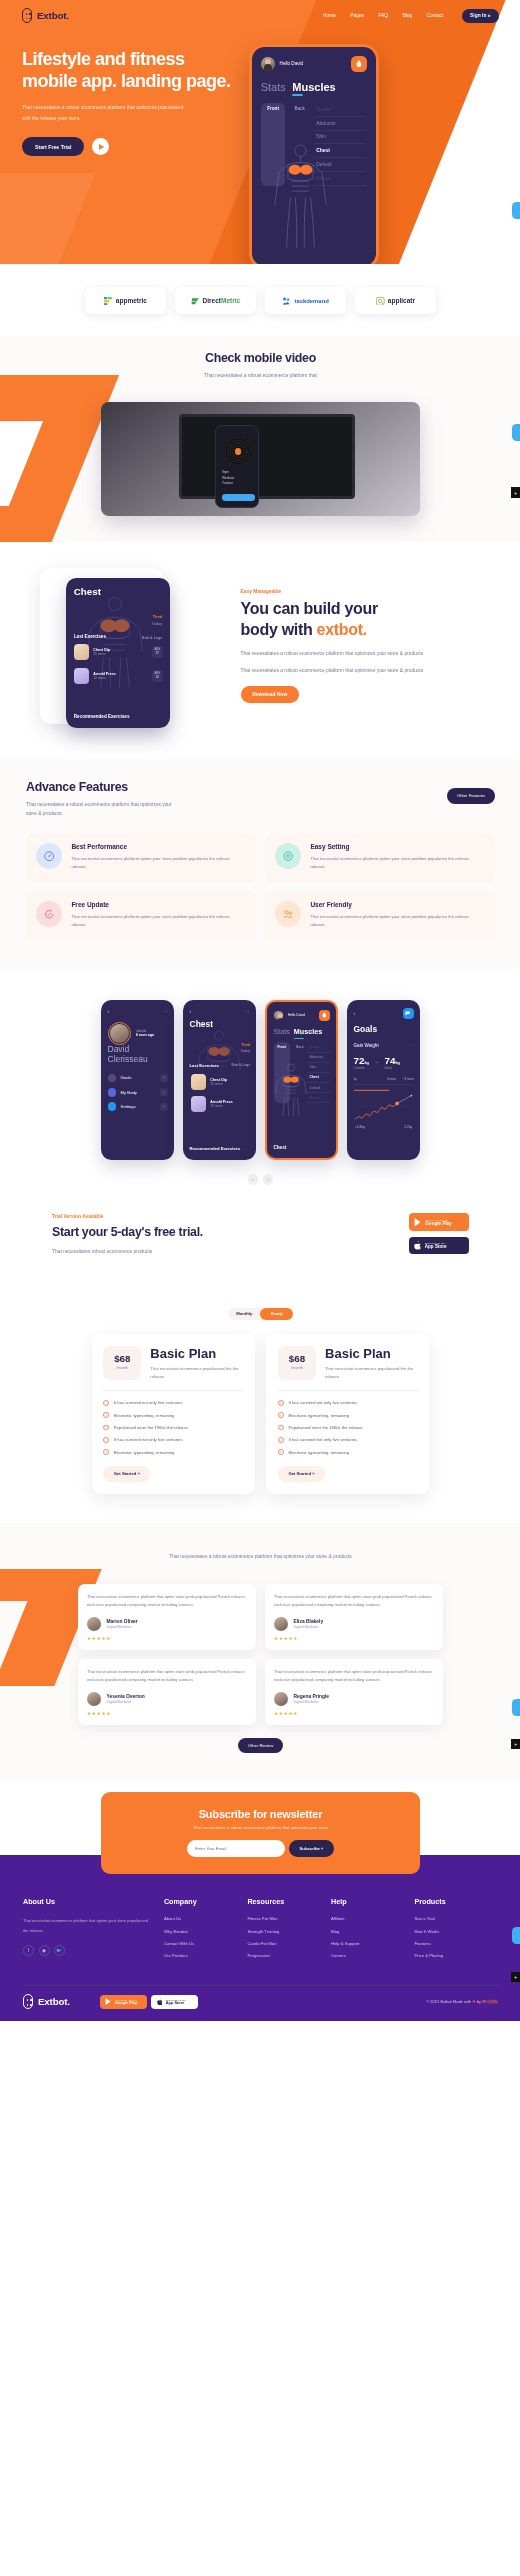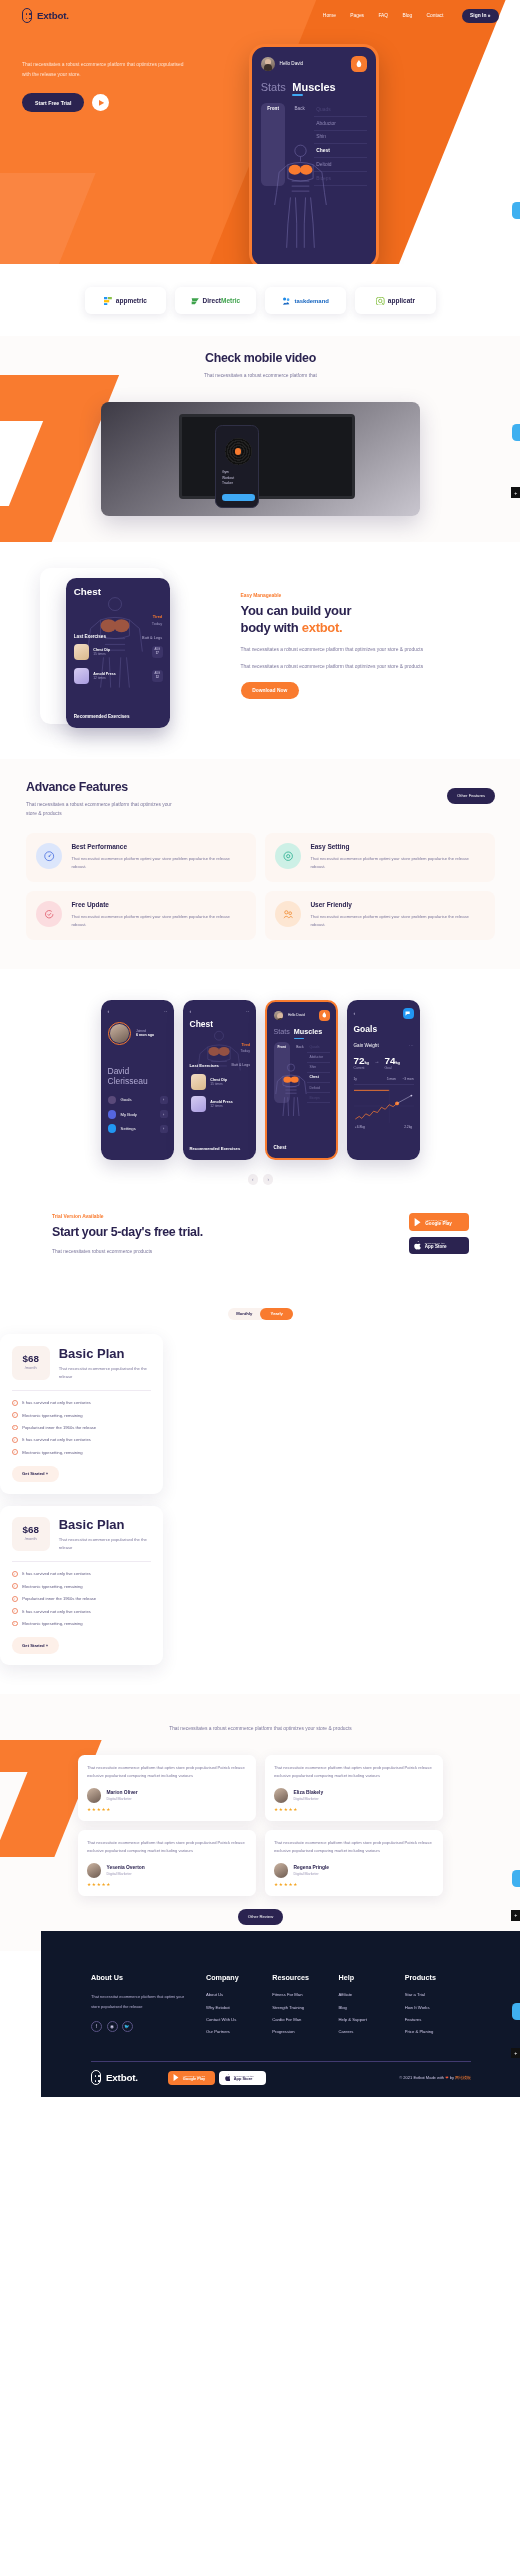--- a/index.html
+++ b/index.html
@@ -201,21 +201,21 @@
   .bp-bl { position:absolute; right:7.8px; top: 57px; font-size:3.9px; color:#b8b2d6;}
   .exrow { position:absolute; left:7.8px; display:flex; align-items:center; gap:3.9px; width: 89px; }
   .exthumb { width:15.6px; height:15.6px; border-radius:3.9px; flex:none; }
   .exname { font-size:3.6px; color:#fff; font-weight:bold; }
   .extimes { font-size:3.3px; color:#9b95bf; }
   .exdate { margin-left:auto; width:11px; height:12.4px; border-radius:3.3px; background:#3c3468;
             color:#cfc9e8; font-size:2.7px; text-align:center; padding-top:2px; line-height:1.3;}
   .bp-rec { position:absolute; left:7.8px; bottom: 9px; font-size:4.6px; color:#fff; font-weight:bold;}
   .build-right { width: 215px; }
   .eyebrow { font-size: 4.9px; color:#f97b2f; font-weight:bold; }
-  .build-title { margin-top:5.2px; font-size: 13px; font-weight:bold; line-height:1.3; letter-spacing:-0.3px;}
+  .build-title { margin-top:5.2px; font-size: 16px; font-weight:bold; line-height:1.3; letter-spacing:-0.3px;}
   .build-title .hl { color:#f97b2f; }
   .build-p { margin-top:7.8px; font-size:4.9px; color:#7b769b; line-height:1.95; }
   .btn-orange {
     margin-top: 10.4px; background:#f97b2f; color:#fff; font-size:4.9px; font-weight:bold;
     border:none; padding: 5.9px 11.7px; border-radius:11.7px; cursor:pointer;
   }
 
   
   .features { background:#fdfbfa; padding: 21px 26px 29px; }
   .feat-head { display:flex; align-items:flex-start; }
@@ -273,21 +273,21 @@
   .pricing { background:#fff; padding: 17px 0 29px; }
   .toggle {
     margin: 10.4px auto 0; width: 65px; height: 12.4px; border-radius: 7.2px;
     background:#faf2ee; display:flex; align-items:center; position:relative;
   }
   .toggle span { flex:1; text-align:center; font-size:4.2px; font-weight:bold; color:#2b2350; z-index:2;}
   .toggle .pill {
     position:absolute; right:0; top:0; width:33px; height:12.4px; border-radius:7.2px; background:#f97b2f;
   }
   .toggle span.on { color:#fff; }
-  .price-grid { margin-top: 14.3px; display:flex; gap: 11.7px; justify-content:center;flex-direction:column; }
+  .price-grid { margin-top: 14.3px; display:flex; gap: 11.7px; justify-content:center; }
   .price-card {
     width: 163px; border-radius: 9px; background:#fff; padding: 11.7px;
     box-shadow: 0 5.2px 17px rgba(40,30,80,.09);
   }
   .pc-top { display:flex; gap: 9px; align-items:flex-start;}
   .pc-badge {
     width: 38px; height: 34px; border-radius:6.5px; background:#faf2ee; text-align:center;
     padding-top: 6.5px; flex:none;
   }
   .pc-amt { font-size: 9.8px; font-weight:bold; color:#2b2350; }
@@ -330,21 +330,21 @@
   .news-form input {
     width: 98px; height: 17px; border-radius:9px; border:none; padding: 0 7.8px;
     font-size: 4.2px; color:#6b6688; font-family:"Liberation Sans",sans-serif;
   }
   .news-form button {
     background:#2b2350; color:#fff; border:none; border-radius:9px; padding: 0 10.4px;
     height:17px; font-size:4.2px; font-weight:bold; cursor:pointer;
   }
 
   
-  .footer { background:#0f172a; padding: 42px 50px 0; margin-top: -19.5px; position:relative;margin-left:41px; }
+  .footer { background:#4c1d95; padding: 42px 23px 0; margin-top: -19.5px; position:relative; }
   .f-grid { display:flex; gap: 0; }
   .f-col { flex: 1; }
   .f-col.about { flex: 1.5; padding-right: 15.6px;}
   .f-h { font-size: 7.2px; color:#fff; font-weight:bold; margin-bottom: 10.4px; }
   .f-p { font-size: 4px; color:#b8b2d6; line-height: 2.3; }
   .f-li { font-size: 4.2px; color:#cfc9e8; margin-bottom: 7.2px; }
   .f-social { margin-top: 10.4px; display:flex; gap: 4.6px; }
   .f-soc {
     width: 11px; height:11px; border-radius:50%; border:0.7px solid #5a5385;
     display:flex;align-items:center;justify-content:center; color:#cfc9e8; font-size:4.6px;
@@ -382,20 +382,21 @@
         <a href="#">Pages</a>
         <a href="#">FAQ</a>
         <a href="#">Blog</a>
         <a href="#">Contact</a>
         <button class="signin">Sign In »</button>
       </nav>
     </div>
 
     <div class="hero-inner">
       <div class="hero-left">
+        <h1 class="hero-title">Lifestyle and fitness mobile app. landing page.</h1>
         <p class="hero-sub">That necessitates a robust ecommerce platform that optimizes popularised with the release your store.</p>
         <div class="hero-cta">
           <button class="btn-dark">Start Free Trial</button>
           <div class="play-btn">
             <svg width="5.2" height="5.9" viewBox="0 0 8 9">
                 <polygon points="0,0 8,4.5 0,9" fill="#f97b2f"></polygon>
               </svg>
           </div>
         </div>
       </div>
@@ -630,21 +631,21 @@
           </div>
         <div style="display:flex;align-items:center;gap:5.2px;margin-top:7.8px">
           <div style="width:23.4px;height:23.4px;border-radius:50%;border:1.3px solid #f97b2f;padding:1.3px;flex:none">
             <div style="width:100%;height:100%;border-radius:50%;background:linear-gradient(150deg,#cdb6a3,#6c5a50)"></div>
           </div>
           <div>
             <div style="font-size:3.3px;color:#b2abd4">Joined</div>
             <div style="font-size:3.6px;color:#fff;font-weight:bold">6 mon ago</div>
           </div>
         </div>
-        <div class="sc-name" style="margin-top:22px">
+        <div class="sc-name" style="margin-top:0">
           <span>David</span><br>
           <span>Clerisseau</span>
         </div>
         <div class="sc-menu">
           <div class="sc-mi">
             <div class="sc-dot" style="background:#5a4a7a"></div>
             <span>Goals</span>
               <div class="sc-chev">›</div>
           </div>
           <div class="sc-mi">
@@ -951,20 +952,30 @@
         <div class="stars">★★★★★</div>
       </div>
     </div>
     <div class="t-btn-wrap">
       <button class="btn-dark-sm" style="margin:0">Other Review</button>
     </div>
     <div class="side-tab" style="top:176px"></div>
     <div class="blk-tab" style="top:216px">+</div>
   </section>
 
+  <section class="news-sec">
+    <div class="news">
+      <h3>Subscribe for newsletter</h3>
+      <p>That necessitates a robust ecommerce platform that optimizes your store</p>
+      <div class="news-form">
+        <input type="text" placeholder="Enter Your Email" style="">
+        <button>Subscribe  »</button>
+      </div>
+    </div>
+  </section>
 
   <footer class="footer">
     <div class="f-grid">
       <div class="f-col about">
         <div class="f-h">About Us</div>
         <div class="f-p">That necessitat ecommerce platform that optimi your store popularised the release</div>
         <div class="f-social">
           <div class="f-soc">f</div>
           <div class="f-soc">◉</div>
           <div class="f-soc">🐦</div>

